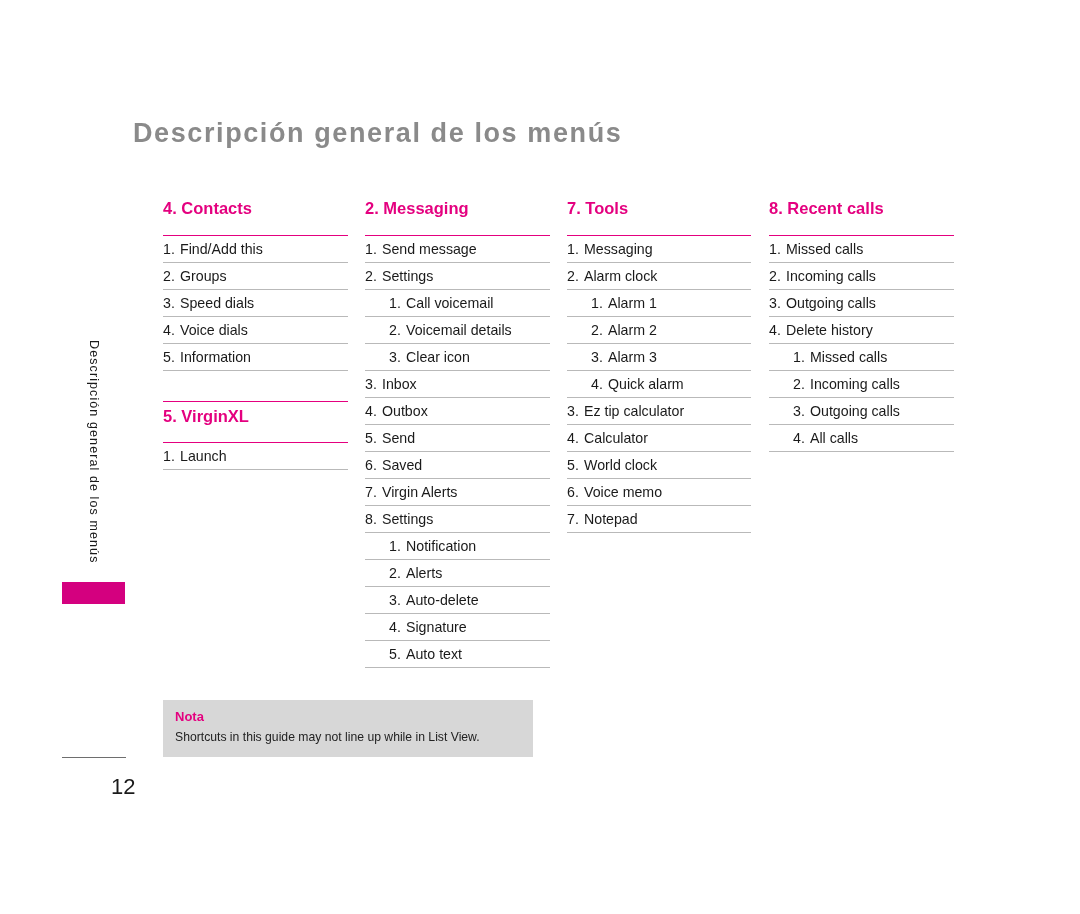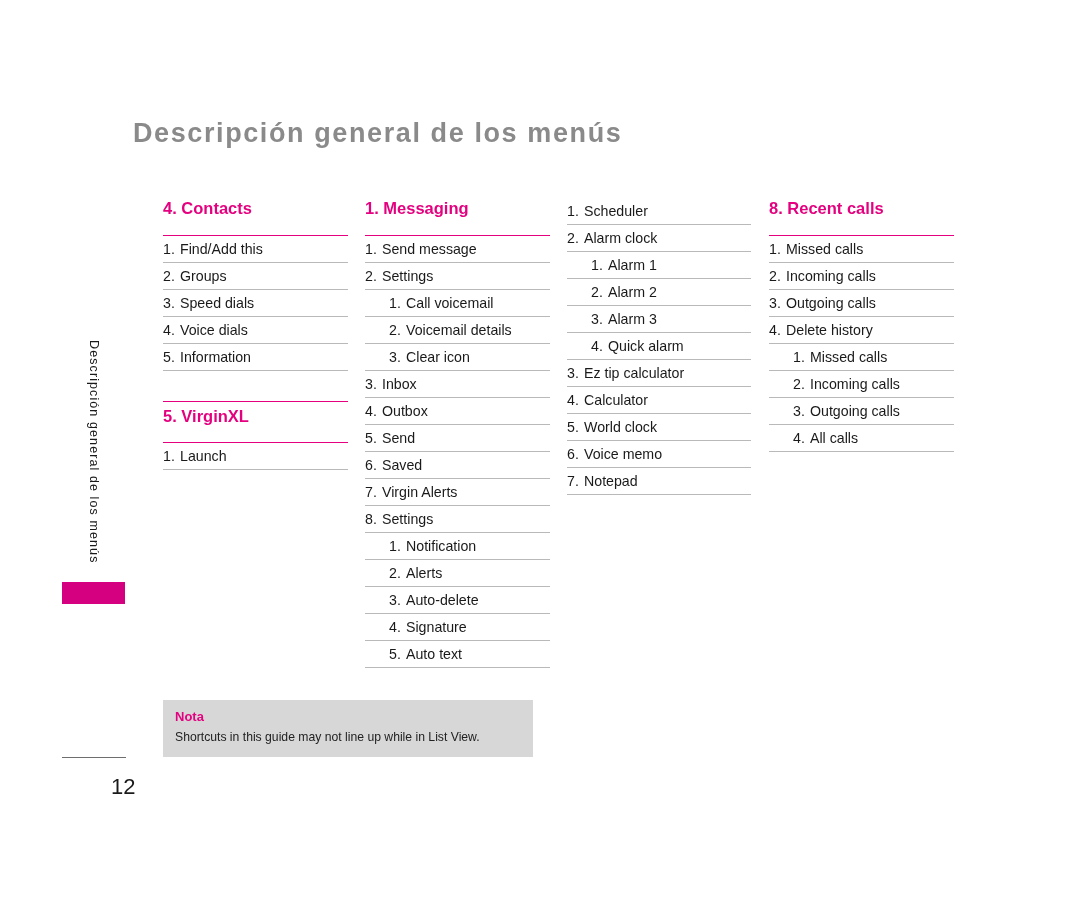--- a/index.html
+++ b/index.html
@@ -192,21 +192,21 @@
       <ul class="items">
         <li class="lvl1">
           <span class="itm-num">1.</span>
           <span class="itm-txt">Launch</span>
         </li>
       </ul>
     </div>
   </div>
 <div class="col" id="col-1">
     <div class="section">
-      <div class="section-heading">1. Messaging</div>
+      <div class="section-heading">2. Messaging</div>
       <ul class="items">
         <li class="lvl1">
           <span class="itm-num">1.</span>
           <span class="itm-txt">Send message</span>
         </li>
         <li class="lvl1">
           <span class="itm-num">2.</span>
           <span class="itm-txt">Settings</span>
         </li>
         <li class="lvl2">
@@ -263,24 +263,25 @@
         </li>
         <li class="lvl2">
           <span class="itm-num">5.</span>
           <span class="itm-txt">Auto text</span>
         </li>
       </ul>
     </div>
   </div>
 <div class="col" id="col-2">
     <div class="section">
-      <ul class="items">
-        <li class="lvl1">
-          <span class="itm-num">1.</span>
-          <span class="itm-txt">Scheduler</span>
+      <div class="section-heading">7. Tools</div>
+      <ul class="items">
+        <li class="lvl1">
+          <span class="itm-num">1.</span>
+          <span class="itm-txt">Messaging</span>
         </li>
         <li class="lvl1">
           <span class="itm-num">2.</span>
           <span class="itm-txt">Alarm clock</span>
         </li>
         <li class="lvl2">
           <span class="itm-num">1.</span>
           <span class="itm-txt">Alarm 1</span>
         </li>
         <li class="lvl2">

